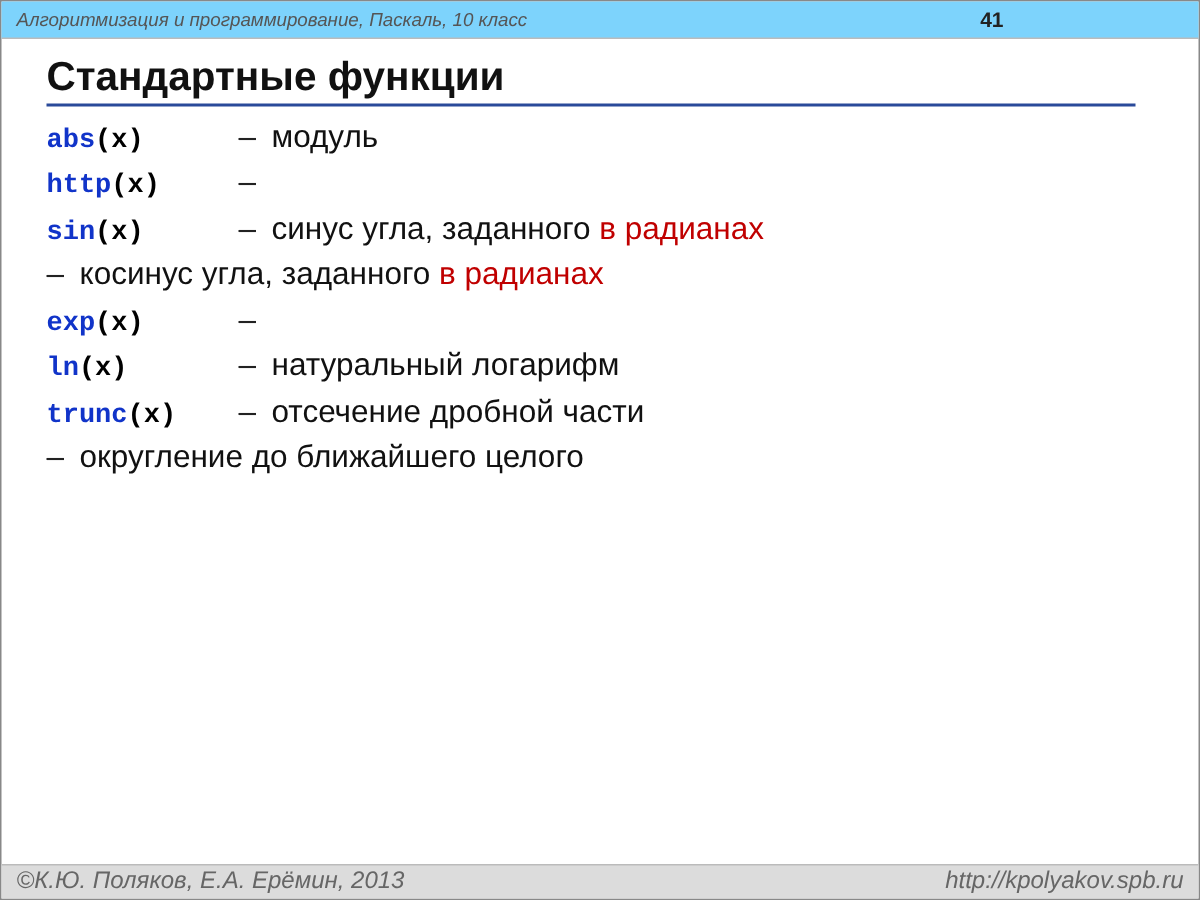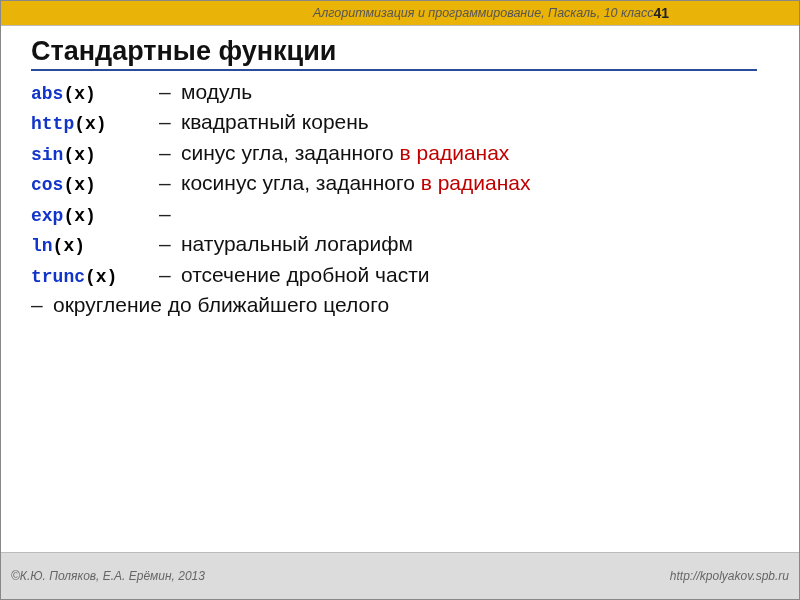--- a/index.html
+++ b/index.html
@@ -13,25 +13,25 @@
   }
   .slide {
     position: relative;
     width: 800px;
     height: 600px;
     box-sizing: border-box;
     border: 1px solid #888;
   }
   .top-bar {
     height: 24px;
-    background: #eab308;
+    background: #7dd3fc;
     border-bottom: 1px solid #bbb;
     display: flex;
     align-items: center;
-    justify-content: flex-end;
+    justify-content: space-between;
     padding: 0 10px;
     font-size: 12.5px;
     font-style: italic;
     color: #555;
   }
   .top-bar .page-num {
     font-style: normal;
     font-weight: bold;
     color: #222;
     font-size: 14px;
@@ -82,22 +82,22 @@
   .desc sup  { font-size: 13px; vertical-align: super; }
   .bottom-bar {
     position: absolute;
     left: 0; right: 0; bottom: 0;
     height: 22px;
     background: #dcdcdc;
     border-top: 1px solid #bbb;
     display: flex;
     align-items: center;
     justify-content: space-between;
-    padding: 12px 10px;
-    font-size: 12px;
+    padding: 0 10px;
+    font-size: 16px;
     font-style: italic;
     color: #666;
   }
 </style>
 </head>
 <body>
 
 <div class="slide">
 
   <div class="top-bar">
@@ -116,35 +116,31 @@
         </span>
         <span class="dash">–</span>
         <span class="desc">модуль</span>
       </div>
 
       <div class="row">
         <span class="sig">
           <span class="fn">http</span><span class="arg">(x)</span>
         </span>
         <span class="dash">–</span>
-        <span class="desc">квадратный корень</span>
       </div>
 
       <div class="row">
         <span class="sig">
           <span class="fn">sin</span><span class="arg">(x)</span>
         </span>
         <span class="dash">–</span>
         <span class="desc">синус угла, заданного <span class="red">в радианах</span></span>
       </div>
 
       <div class="row">
-        <span class="sig">
-          <span class="fn">cos</span><span class="arg">(x)</span>
-        </span>
         <span class="dash">–</span>
         <span class="desc">косинус угла, заданного <span class="red">в радианах</span></span>
       </div>
 
       <div class="row">
         <span class="sig">
           <span class="fn">exp</span><span class="arg">(x)</span>
         </span>
         <span class="dash">–</span>
       </div>

